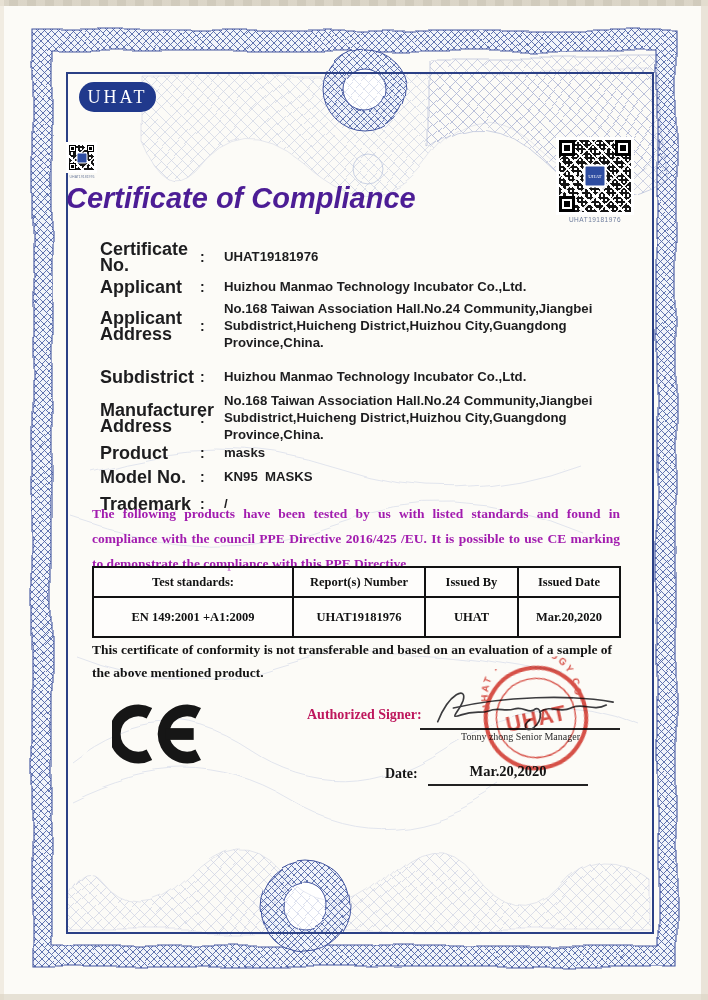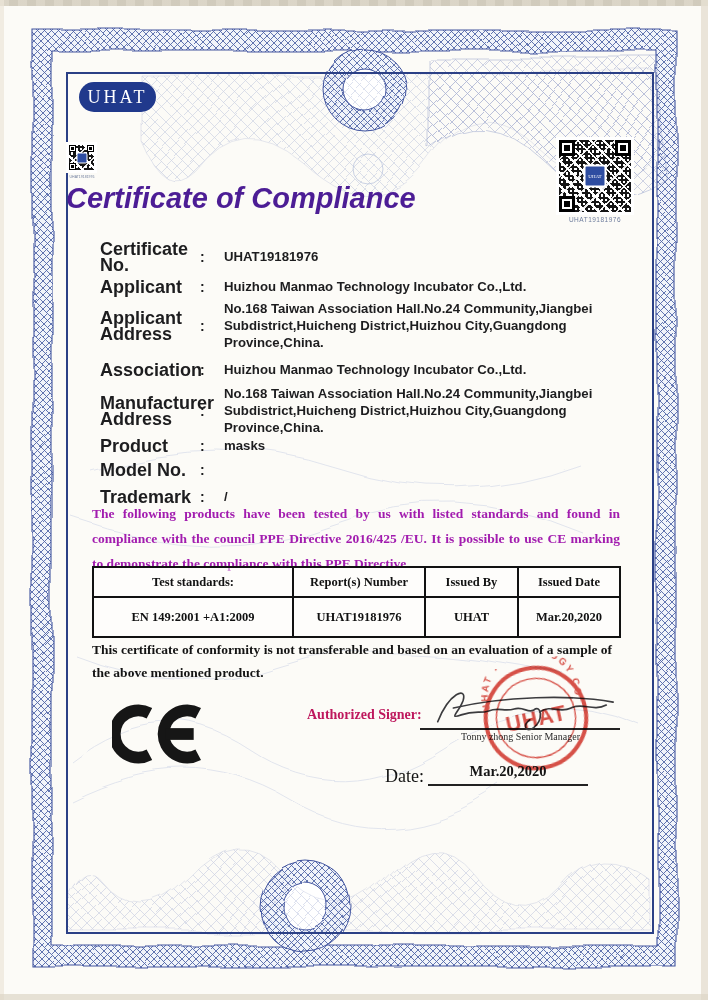--- a/index.html
+++ b/index.html
@@ -43,21 +43,21 @@
   .title{position:absolute;left:66px;top:182px;width:560px;text-align:left;
      font-size:29px;font-weight:800;font-style:italic;color:#4c1d95;letter-spacing:0px;}
 
   
   .fields{position:absolute;left:100px;top:241px;width:520px;color:#1d1d1f;}
   .frow{display:flex;margin-bottom:7px;}
   .flabel{width:100px;font-size:18px;font-weight:700;line-height:16px;align-self:center;}
   .fcolon{width:24px;font-size:14px;font-weight:800;align-self:center;line-height:16px;}
   .fval{flex:1;font-size:13.2px;font-weight:700;line-height:16px;white-space:nowrap;align-self:center;}
   .addr .fval{line-height:17px;}
-  .r-cert{margin-bottom:6px}.r-appl{margin-bottom:5px}.r-appladdr{margin-bottom:11px}
+  .r-cert{margin-bottom:6px}.r-appl{margin-bottom:5px}.r-appladdr{margin-bottom:18px}
   .r-manu{margin-bottom:7px}.r-manuaddr{margin-bottom:2px}
   .r-prod{margin-bottom:8px}.r-model{margin-bottom:11px}
 
   .statement{position:absolute;left:92px;top:501px;width:528px;
      font-family:"Liberation Serif",serif;font-size:13.5px;font-weight:700;color:#a21caf;
      line-height:25px;text-align:justify;}
 
   table.ct{position:absolute;left:92px;top:566px;width:527px;border-collapse:collapse;
      font-family:"Liberation Serif",serif;font-size:12.5px;font-weight:700;color:#111;
      table-layout:fixed;}
@@ -75,21 +75,21 @@
      font-size:14px;font-weight:700;color:#be185d;}
   .sig-line{position:absolute;left:420px;top:707px;width:200px;height:21px;border-bottom:2px solid #222;}
   .sig-script{position:absolute;left:424px;top:684px;}
   .signer-name{position:absolute;left:418px;top:731px;width:205px;text-align:center;
      font-family:"Liberation Serif",serif;font-size:10px;color:#2b2b2b;}
 
   .stamp{position:absolute;left:480px;top:662px;transform:rotate(-12deg);
      opacity:.88;mix-blend-mode:multiply;}
 
   .date-label{position:absolute;left:385px;top:766px;font-family:"Liberation Serif",serif;
-     font-size:18px;font-weight:400;color:#141414;}
+     font-size:14px;font-weight:700;color:#141414;}
   .date-line{position:absolute;left:428px;top:763px;width:160px;height:21px;border-bottom:2px solid #222;
      text-align:center;font-family:"Liberation Serif",serif;font-size:14.5px;font-weight:700;color:#141414;}
 </style>
 </head>
 <body>
 
 <div class="page">
 
   <svg class="deco" width="708" height="1000" viewBox="0 0 708 1000">
     <defs>
@@ -178,41 +178,42 @@
     <div class="frow addr r-appladdr">
       <div class="flabel">Applicant Address</div>
       <div class="fcolon">:</div>
       <div class="fval">
         <div>No.168 Taiwan Association Hall.No.24 Community,Jiangbei</div>
         <div>Subdistrict,Huicheng District,Huizhou City,Guangdong</div>
         <div>Province,China.</div>
       </div>
     </div>
     <div class="frow r-manu">
-      <div class="flabel">Association</div>
+      <div class="flabel">Subdistrict</div>
       <div class="fcolon">:</div>
       <div class="fval">Huizhou Manmao Technology Incubator Co.,Ltd.</div>
     </div>
     <div class="frow addr r-manuaddr">
       <div class="flabel">Manufacturer Address</div>
       <div class="fcolon">:</div>
       <div class="fval">
         <div>No.168 Taiwan Association Hall.No.24 Community,Jiangbei</div>
         <div>Subdistrict,Huicheng District,Huizhou City,Guangdong</div>
         <div>Province,China.</div>
       </div>
     </div>
     <div class="frow r-prod">
       <div class="flabel">Product</div>
       <div class="fcolon">:</div>
       <div class="fval">masks</div>
     </div>
     <div class="frow r-model">
       <div class="flabel">Model No.</div>
       <div class="fcolon">:</div>
+      <div class="fval" style="white-space:pre">KN95  MASKS</div>
     </div>
     <div class="frow">
       <div class="flabel">Trademark</div>
       <div class="fcolon">:</div>
       <div class="fval">/</div>
     </div>
   </div>
 
   <div class="statement">The following products have been tested by us with listed standards and found in compliance with the council PPE Directive 2016/425 /EU. It is possible to use CE marking to demonstrate the compliance with this PPE Directive.</div>
 

